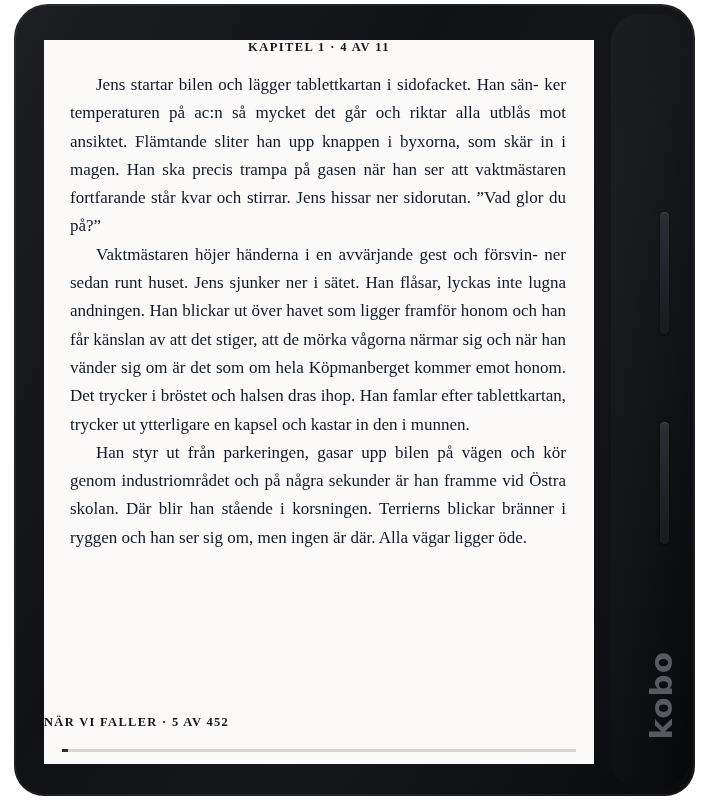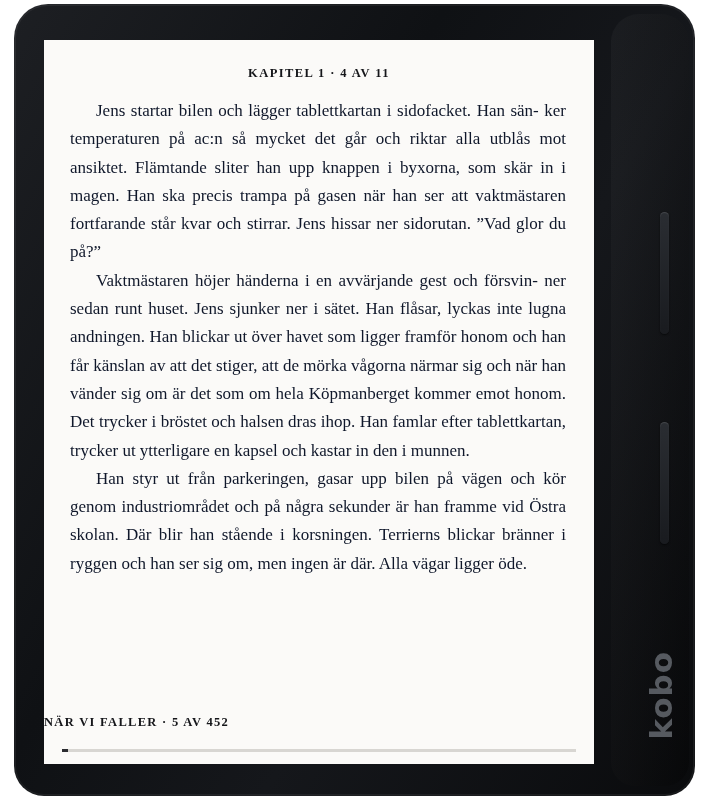--- a/index.html
+++ b/index.html
@@ -74,21 +74,20 @@
     background: #fbfaf8;
     overflow: hidden;
   }
 
   #header {
     text-align: center;
     font-family: "Liberation Serif", serif;
     font-size: 12.5px;
     letter-spacing: 1.4px;
     color: #15161a;
-    padding-top: 26px;
     font-weight: bold;
   }
 
   #book-text {
     padding: 16px 28px 0 26px;
     font-size: 17px;
     line-height: 1.665;
     color: #0f172a;
     text-align: justify;
     text-justify: inter-word;

